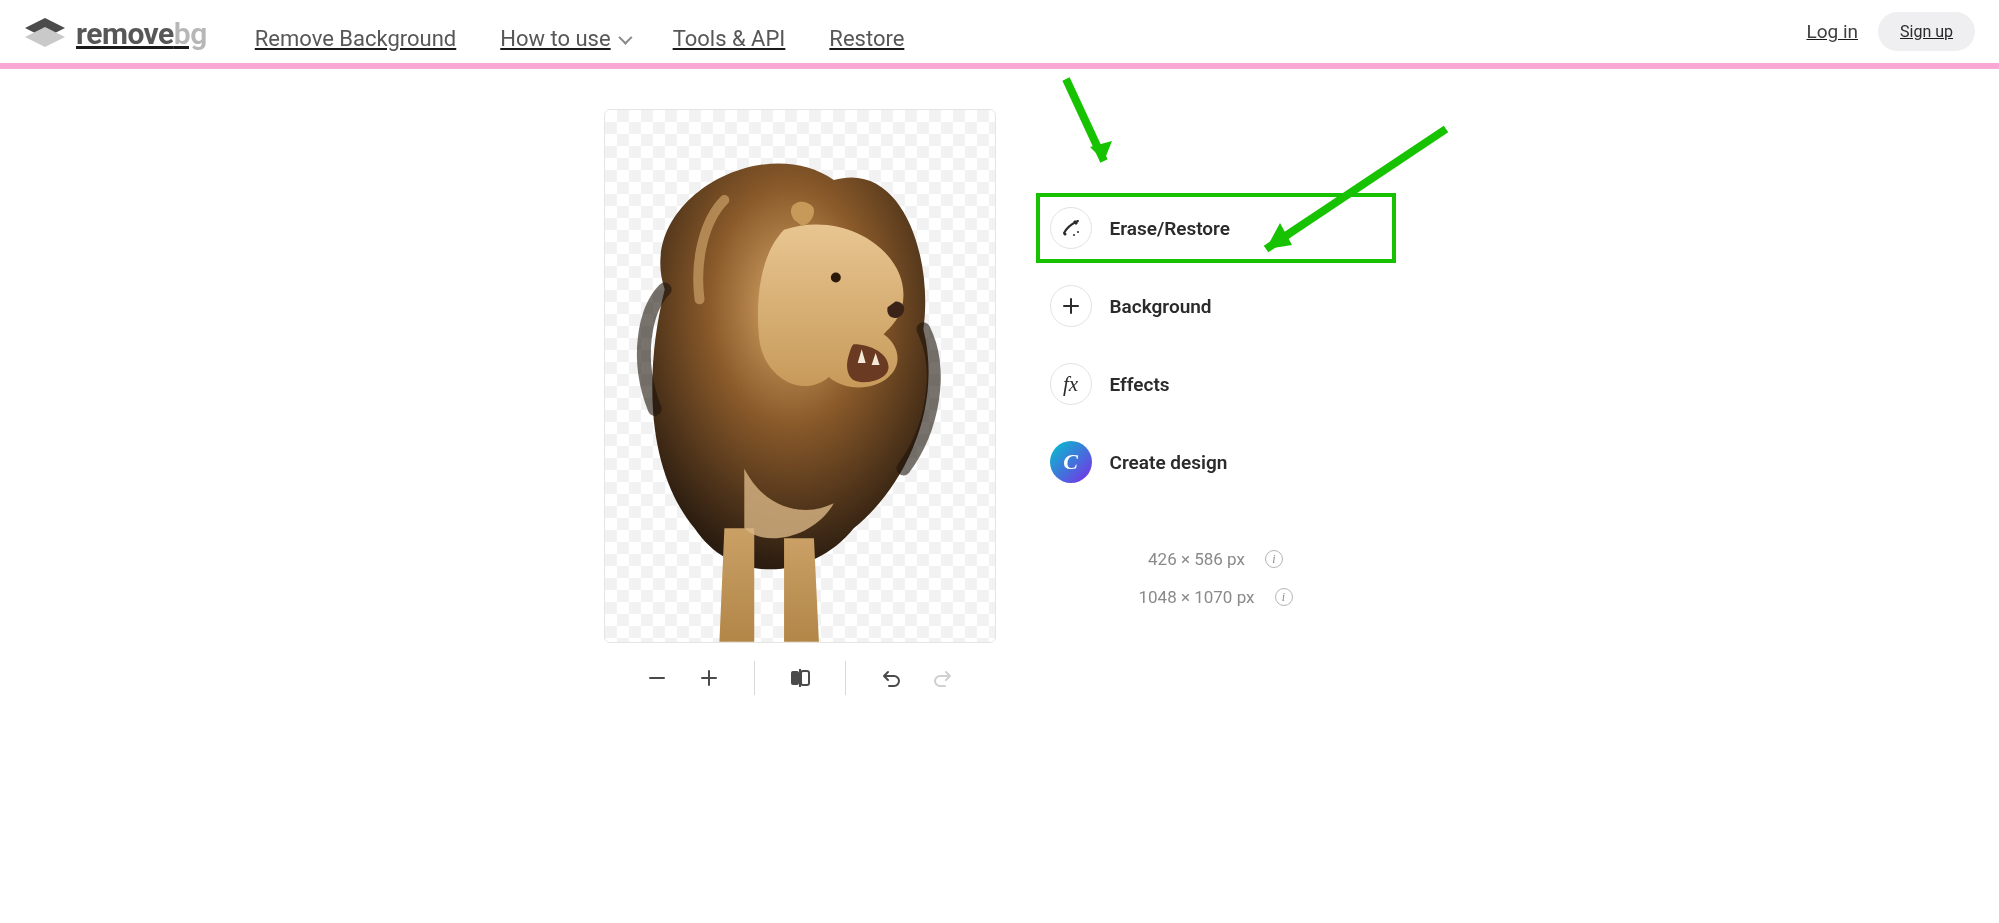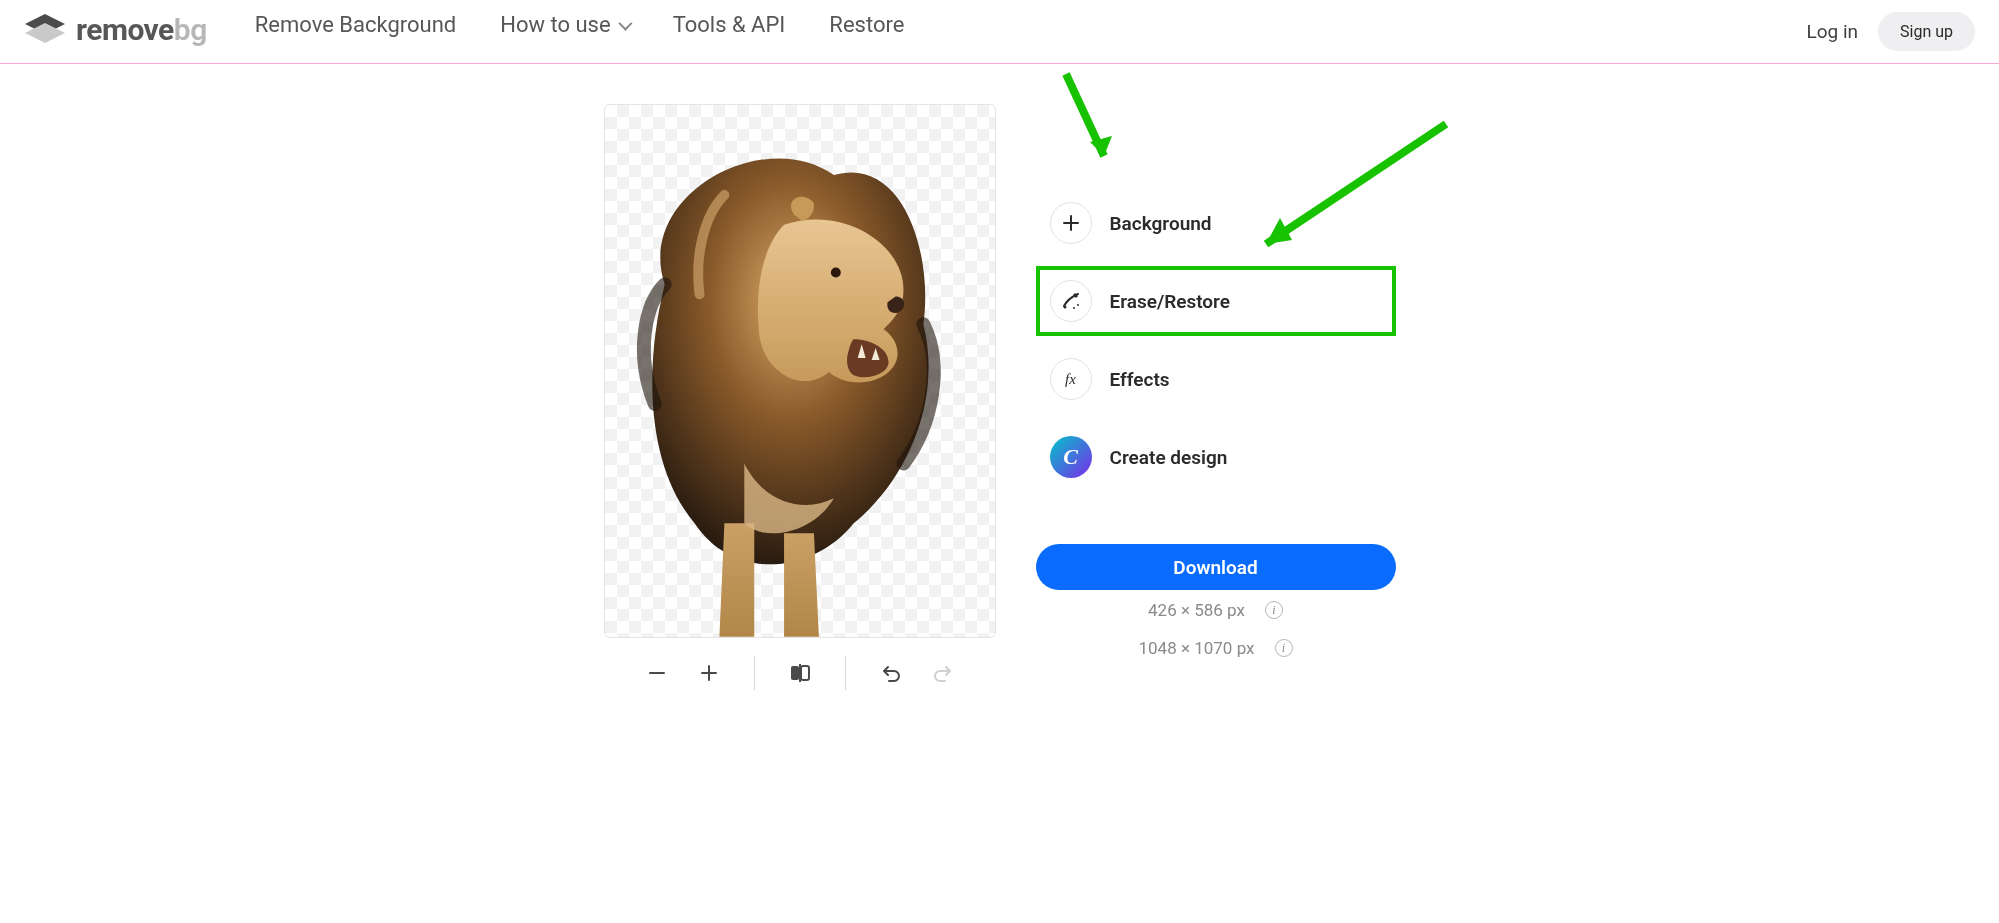--- a/index.html
+++ b/index.html
@@ -3,25 +3,26 @@
   <meta charset="utf-8">
   <style>
     * { margin: 0; padding: 0; box-sizing: border-box; }
     body {
       font-family: -apple-system, BlinkMacSystemFont, "Segoe UI", Roboto, Helvetica, Arial, sans-serif;
       background: #fff;
       color: #1a1a1a;
     }
     header {
       display: flex;
-      align-items: flex-start;
+      align-items: flex-end;
       padding: 12px 24px;
-      border-bottom: 1px solid #f9a8d4;
+      border-bottom: 6px solid #f9a8d4;
       flex-wrap: wrap;
       gap: 8px;
+      text-decoration: underline;
     }
     .logo {
       display: flex;
       align-items: center;
       gap: 10px;
       margin-right: 40px;
     }
     .logo-mark svg { display: block; }
     .logo-text {
       font-size: 30px;
@@ -288,59 +289,58 @@
         <svg width="22" height="22" viewBox="0 0 22 22">
           <path d="M17 9 H8 a5 5 0 1 0 0 10 H13" fill="none" stroke="currentColor" stroke-width="2" stroke-linecap="round"></path>
           <polyline points="14,5 18,9 14,13" fill="none" stroke="currentColor" stroke-width="2" stroke-linecap="round" stroke-linejoin="round"></polyline>
         </svg>
       </span>
     </div>
   </div>
 
   <div class="side-col">
 
-    <div class="tool-item">
-      <span class="tool-icon">
-        <svg width="20" height="20" viewBox="0 0 20 20">
-            <line x1="3" y1="10" x2="17" y2="10" stroke="currentColor" stroke-width="2" stroke-linecap="round"></line>
-            <line x1="10" y1="3" x2="10" y2="17" stroke="currentColor" stroke-width="2" stroke-linecap="round"></line>
-          </svg>
-      </span>
-      <span class="tool-label">Background</span>
-    </div>
-
     <div class="tool-item highlight">
       <span class="tool-icon">
         <svg width="22" height="22" viewBox="0 0 22 22">
           <path d="M4 16 C8 8 14 6 18 4" stroke="currentColor" stroke-width="2" fill="none" stroke-linecap="round"></path>
           <circle cx="5" cy="17" r="1.5" fill="currentColor"></circle>
           <path d="M15 3 l3 3 -2 2 -3 -3 z" fill="currentColor"></path>
           <circle cx="18" cy="15" r="1" fill="currentColor"></circle>
           <circle cx="14" cy="18" r="1" fill="currentColor"></circle>
         </svg>
       </span>
       <span class="tool-label">Erase/Restore</span>
     </div>
 
     <div class="tool-item">
       <span class="tool-icon">
-        <span style="font-style:italic;font-family:Georgia,serif;font-size:15px;">fx</span>
+        <svg width="20" height="20" viewBox="0 0 20 20">
+            <line x1="3" y1="10" x2="17" y2="10" stroke="currentColor" stroke-width="2" stroke-linecap="round"></line>
+            <line x1="10" y1="3" x2="10" y2="17" stroke="currentColor" stroke-width="2" stroke-linecap="round"></line>
+          </svg>
+      </span>
+      <span class="tool-label">Background</span>
+    </div>
+
+    <div class="tool-item">
+      <span class="tool-icon">
+        <span style="font-style:italic;font-family:Georgia,serif;font-size:21px;">fx</span>
       </span>
       <span class="tool-label">Effects</span>
     </div>
 
     <div class="tool-item">
       <span class="tool-icon canva">
           <span>C</span>
         </span>
       <span class="tool-label">Create design</span>
     </div>
 
     <div class="download-block">
-      <div class="btn primary">Download</div>
       <div class="dim-label">
         <span>426 × 586 px</span>
         <span class="info-dot">i</span>
       </div>
       <div class="dim-label">
         <span>1048 × 1070 px</span>
         <span class="info-dot">i</span>
       </div>
     </div>
 

